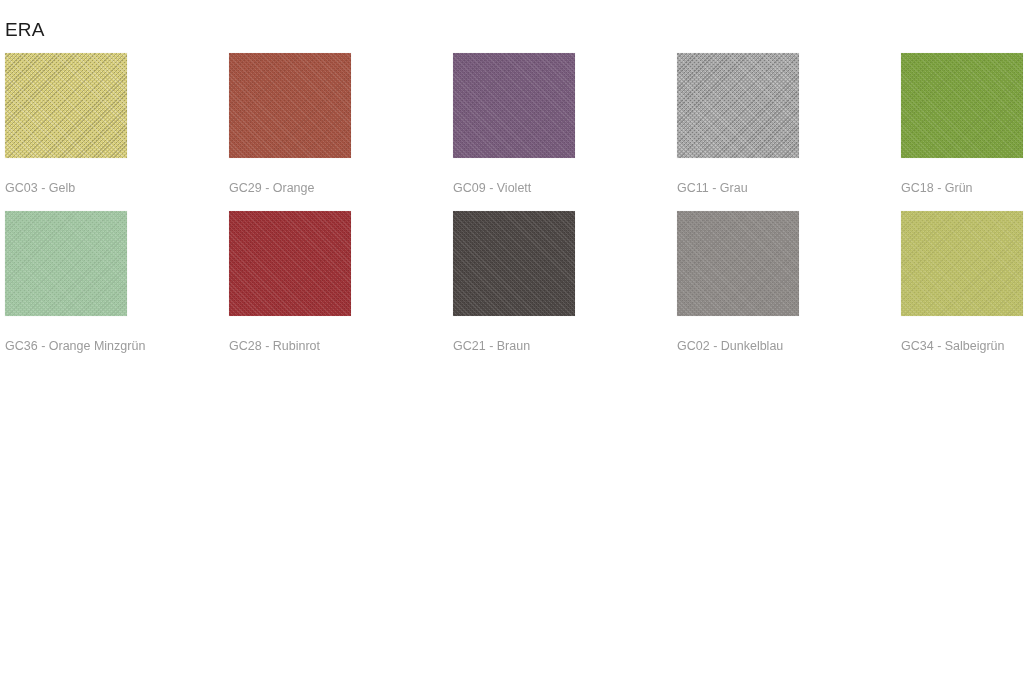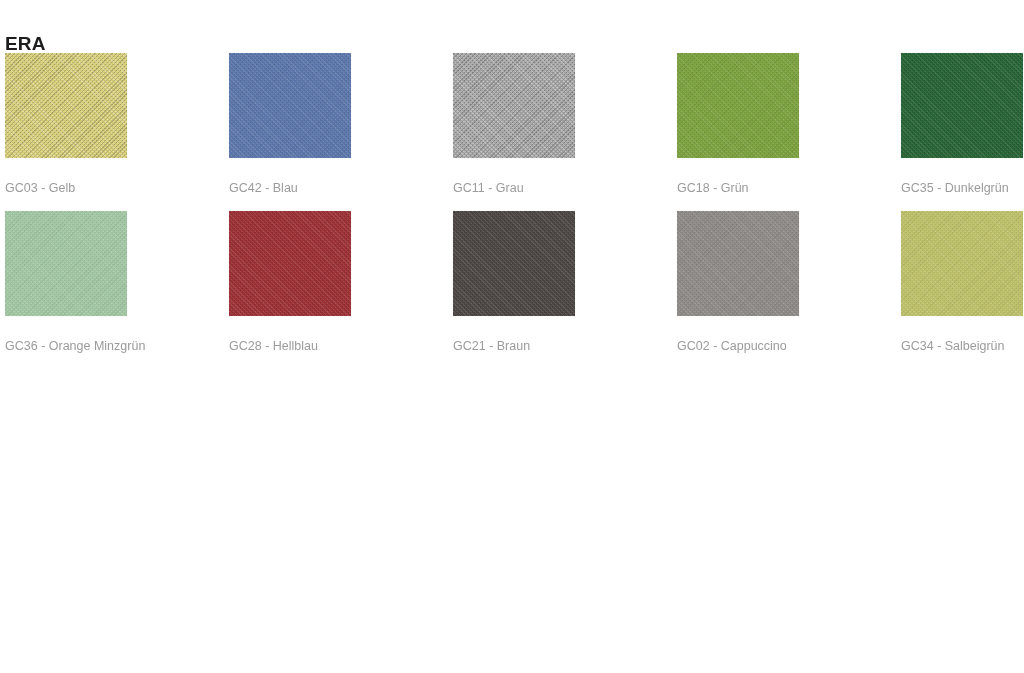--- a/index.html
+++ b/index.html
@@ -20,24 +20,24 @@
   .page {
     position: relative;
     width: 1024px;
     height: 673px;
     background: #ffffff;
   }
 
   .page-title {
     position: absolute;
     left: 5px;
-    top: 20px;
+    top: 6px;
     font-size: 19px;
     line-height: 22px;
-    font-weight: 700;
+    font-weight: 400;
     color: #1d1d1d;
     letter-spacing: 0.2px;
   }
 
   .swatch-grid {
     position: absolute;
     left: 0;
     top: 53px;
     width: 1024px;
     display: grid;
@@ -111,50 +111,50 @@
 <div class="page">
 
   <h1 class="page-title">ERA</h1>
 
   <div class="swatch-grid">
       <div class="swatch-cell">
         <div class="swatch-chip weave-coarse" style="background-color: rgb(221, 211, 119);"></div>
         <div class="swatch-label">GC03 - Gelb</div>
       </div>
       <div class="swatch-cell">
-        <div class="swatch-chip weave-soft" style="background-color: rgb(90, 118, 172);"></div>
-        <div class="swatch-label">GC42 - Blau</div>
+        <div class="swatch-chip weave-soft" style="background-color: rgb(164, 80, 63);"></div>
+        <div class="swatch-label">GC29 - Orange</div>
+      </div>
+      <div class="swatch-cell">
+        <div class="swatch-chip weave-soft" style="background-color: rgb(118, 89, 122);"></div>
+        <div class="swatch-label">GC09 - Violett</div>
       </div>
       <div class="swatch-cell">
         <div class="swatch-chip weave-coarse" style="background-color: rgb(168, 168, 168);"></div>
         <div class="swatch-label">GC11 - Grau</div>
       </div>
       <div class="swatch-cell">
         <div class="swatch-chip weave-soft" style="background-color: rgb(123, 162, 60);"></div>
         <div class="swatch-label">GC18 - Grün</div>
       </div>
       <div class="swatch-cell">
-        <div class="swatch-chip weave-soft" style="background-color: rgb(36, 98, 50);"></div>
-        <div class="swatch-label">GC35 - Dunkelgrün</div>
-      </div>
-      <div class="swatch-cell">
         <div class="swatch-chip weave-soft" style="background-color: rgb(163, 201, 164);"></div>
         <div class="swatch-label">GC36 - Orange Minzgrün</div>
       </div>
       <div class="swatch-cell">
         <div class="swatch-chip weave-soft" style="background-color: rgb(156, 45, 50);"></div>
-        <div class="swatch-label">GC28 - Hellblau</div>
+        <div class="swatch-label">GC28 - Rubinrot</div>
       </div>
       <div class="swatch-cell">
         <div class="swatch-chip weave-soft" style="background-color: rgb(73, 67, 65);"></div>
         <div class="swatch-label">GC21 - Braun</div>
       </div>
       <div class="swatch-cell">
         <div class="swatch-chip weave-soft" style="background-color: rgb(142, 138, 135);"></div>
-        <div class="swatch-label">GC02 - Cappuccino</div>
+        <div class="swatch-label">GC02 - Dunkelblau</div>
       </div>
       <div class="swatch-cell">
         <div class="swatch-chip weave-soft" style="background-color: rgb(191, 194, 104);"></div>
         <div class="swatch-label">GC34 - Salbeigrün</div>
       </div>
     </div>
 
 </div>
 
 </body></html>

